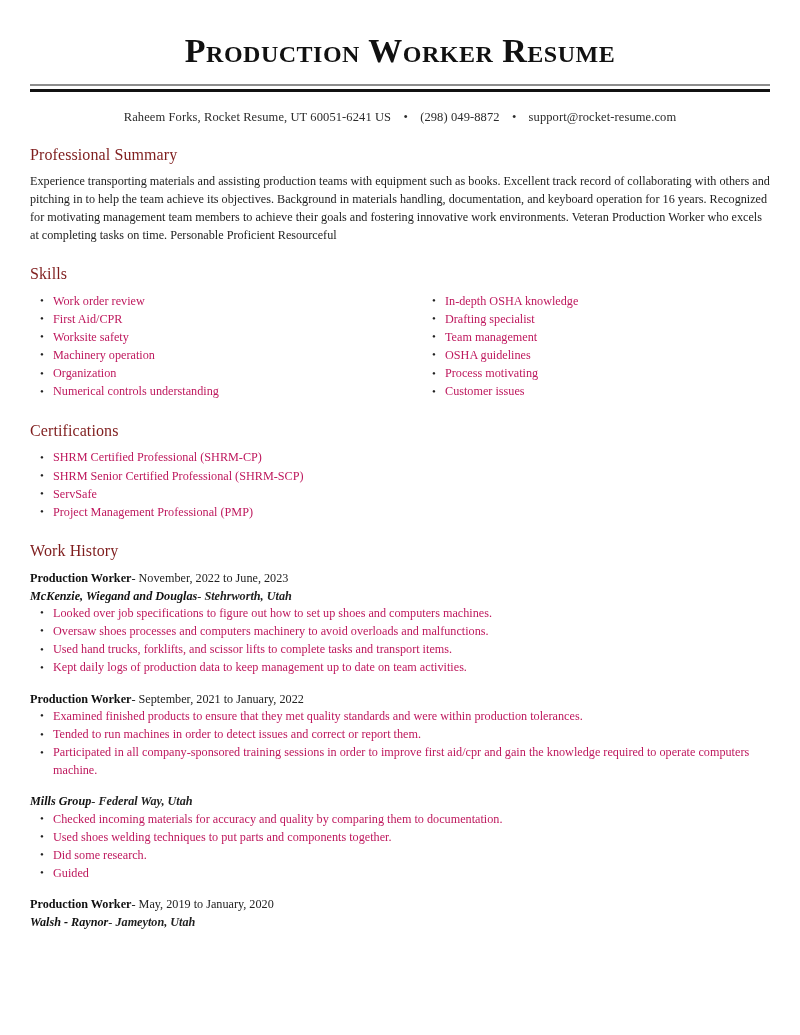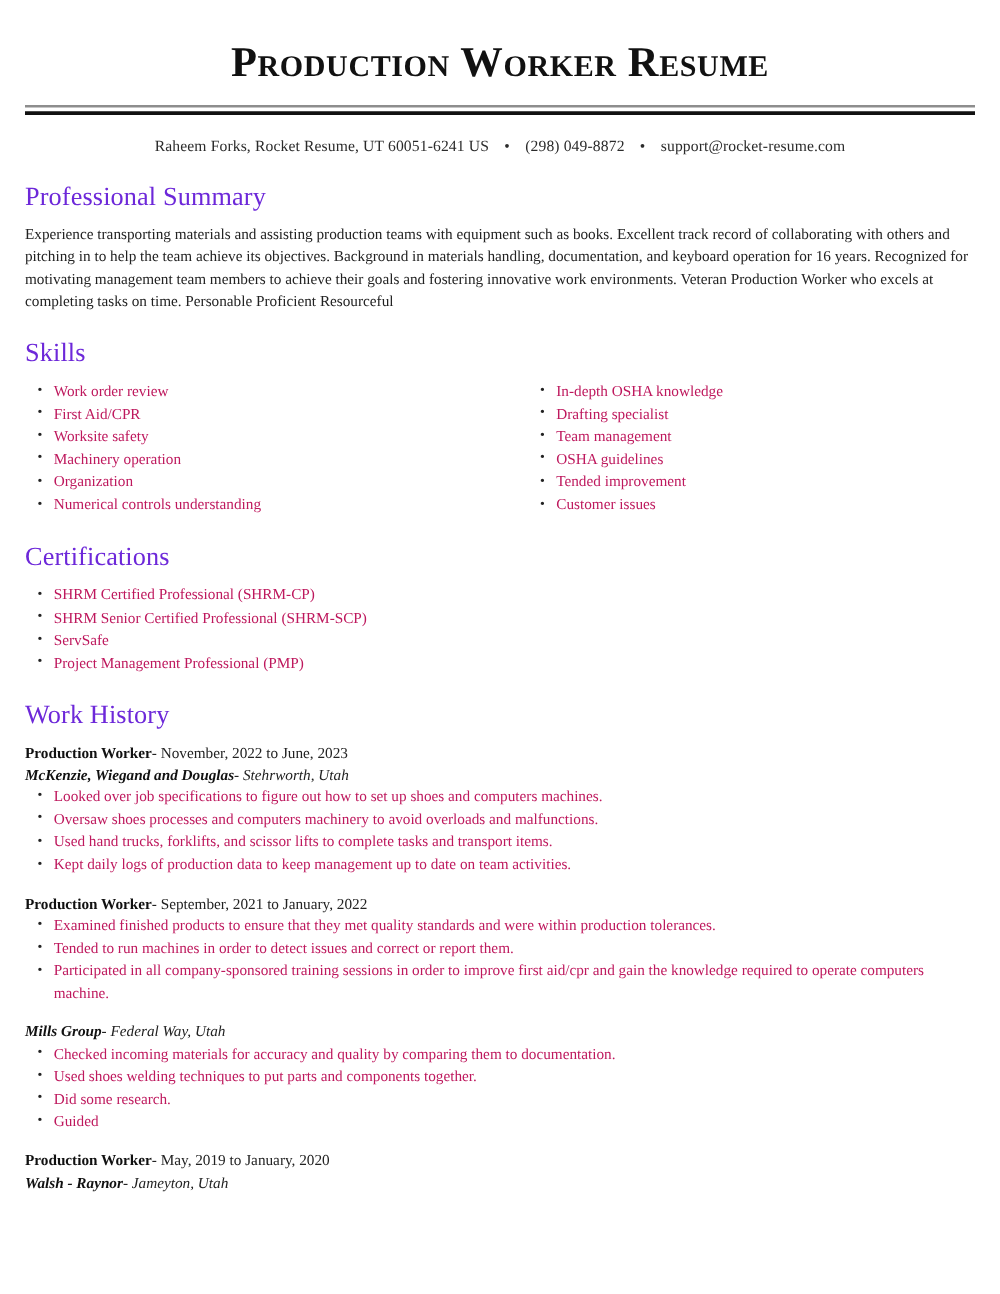--- a/index.html
+++ b/index.html
@@ -13,21 +13,21 @@
     overflow: hidden;
     font-family: "Liberation Serif", "DejaVu Serif", serif;
     color: #1a1a1a;
     -webkit-font-smoothing: antialiased;
   }
 
   .page {
     width: 800px;
     height: 851px;
     box-sizing: border-box;
-    padding: 0 20px;
+    padding: 0 30px;
     position: relative;
   }
 
   
   .doc-title {
     text-align: center;
     font-family: "Liberation Serif", "DejaVu Serif", serif;
     font-weight: bold;
     font-variant: small-caps;
     font-size: 34px;
@@ -68,23 +68,23 @@
     padding: 0 9px;
     color: #2b2b2b;
   }
 
   
   .section {
     margin-top: 20px;
   }
   .section-title {
     font-family: "Liberation Serif", "DejaVu Serif", serif;
-    font-size: 21px;
+    font-size: 16px;
     font-weight: normal;
-    color: #6d28d9;
+    color: #7f1d1d;
     margin: 0 0 9px 0;
     line-height: 1.2;
     letter-spacing: 0.1px;
   }
 
   .summary-text {
     font-size: 12.2px;
     line-height: 17.8px;
     color: #222222;
     text-align: left;
@@ -148,21 +148,21 @@
     color: #222222;
   }
   .job-company {
     font-weight: bold;
     font-style: italic;
     color: #111111;
   }
   .job-location {
     font-style: italic;
     color: #222222;
-    font-weight: normal;
+    font-weight: bold;
   }
   .job-sep {
     color: #222222;
   }
   .job-bullets {
     margin-top: 8px;
   }
 </style>
 </head>
 <body>
@@ -202,21 +202,21 @@
           <li>Organization</li>
           <li>Numerical controls understanding</li>
         </ul>
       </div>
       <div class="skills-col right">
         <ul class="bullets">
           <li>In-depth OSHA knowledge</li>
           <li>Drafting specialist</li>
           <li>Team management</li>
           <li>OSHA guidelines</li>
-          <li>Tended improvement</li>
+          <li>Process motivating</li>
           <li>Customer issues</li>
         </ul>
       </div>
     </div>
   </div>
 
   <div class="section">
     <h2 class="section-title">Certifications</h2>
     <ul class="bullets">
       <li>SHRM Certified Professional (SHRM-CP)</li>

